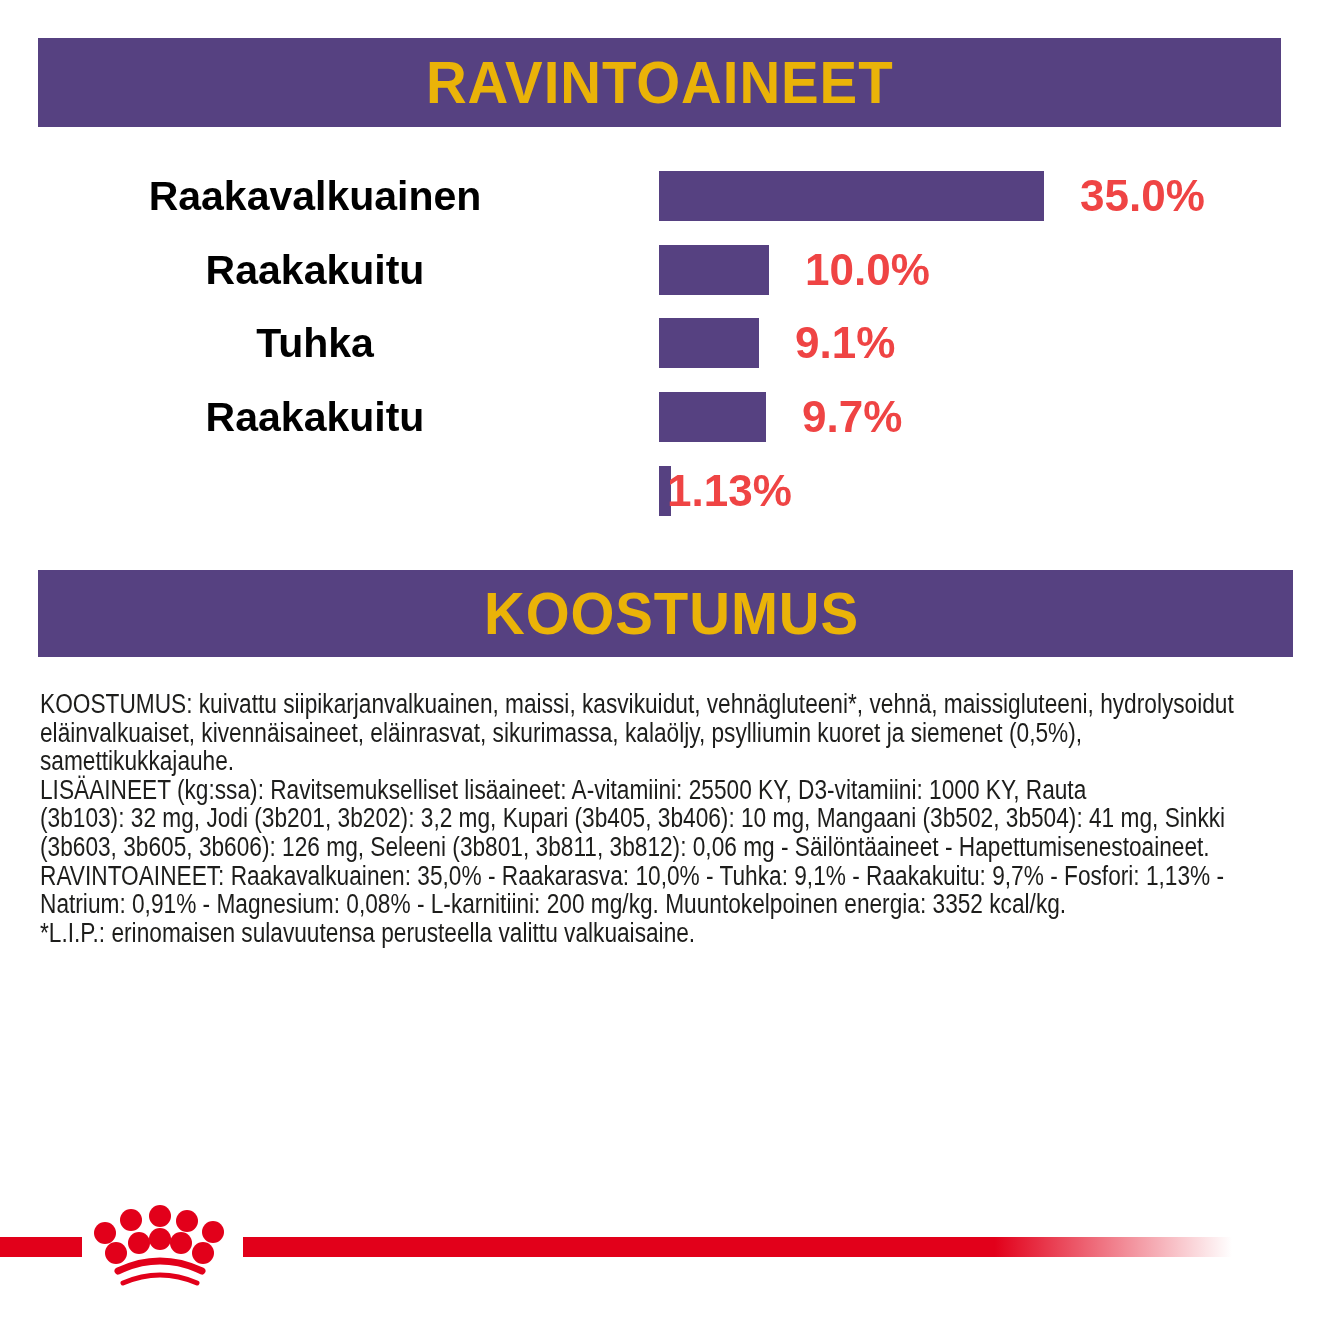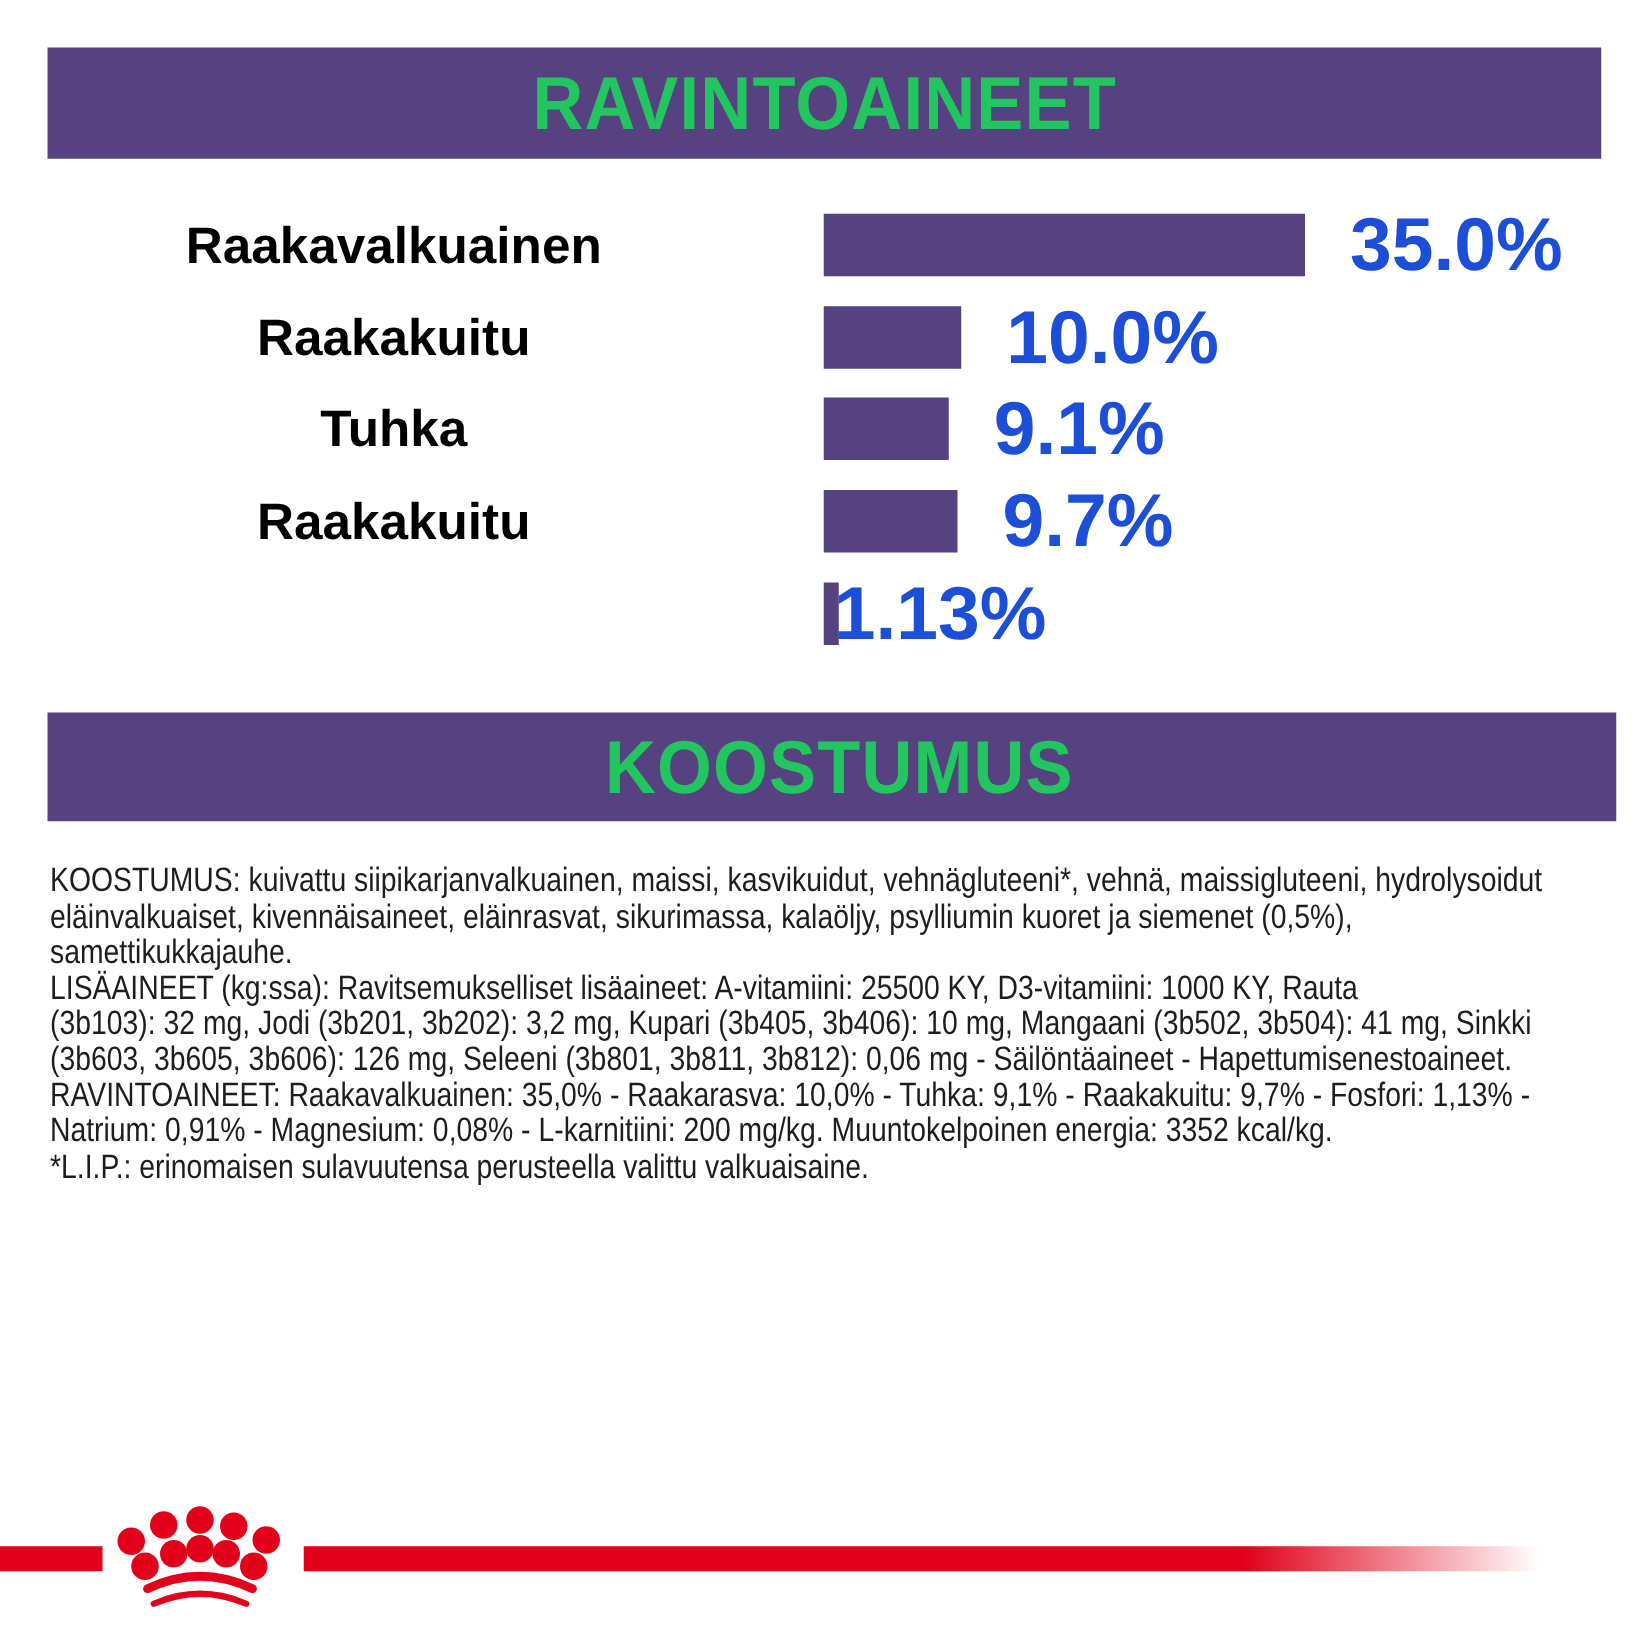--- a/index.html
+++ b/index.html
@@ -5,21 +5,21 @@
   html,body{margin:0;padding:0;}
   body{
     width:1320px;height:1320px;position:relative;overflow:hidden;
     background:#ffffff;
     font-family:"Liberation Sans", sans-serif;
     color:#1d1d1b;
   }
   
   .band{
     position:absolute;left:38px;width:1243px;
-    background:#564181;color:#22c55e;
+    background:#564181;color:#eab308;
     display:flex;align-items:center;justify-content:center;
   }
   .band-nutrients{top:38px;height:89px;}
   .band-composition{top:570px;height:87px;}
   .band-title{
     font-size:60px;font-weight:bold;letter-spacing:1px;
     transform:scaleX(0.94);transform-origin:center;
     white-space:nowrap;
   }
   
@@ -30,21 +30,21 @@
     line-height:50px;text-align:center;
     font-size:41px;font-weight:bold;color:#000000;
     white-space:nowrap;
   }
   .bar{
     position:absolute;left:659px;top:0;height:50px;
     background:#564181;
   }
   .bar-value{
     position:absolute;top:0;height:50px;line-height:50px;
-    font-size:60px;font-weight:bold;color:#1d4ed8;
+    font-size:44px;font-weight:bold;color:#ef4444;
     white-space:nowrap;
   }
   
   .body-text{
     position:absolute;left:40px;top:690px;width:1260px;
     font-size:27px;color:#1d1d1b;
   }
   .text-line{
     height:28.6px;line-height:28.6px;white-space:nowrap;
     transform:scaleX(0.84);transform-origin:0 50%;

